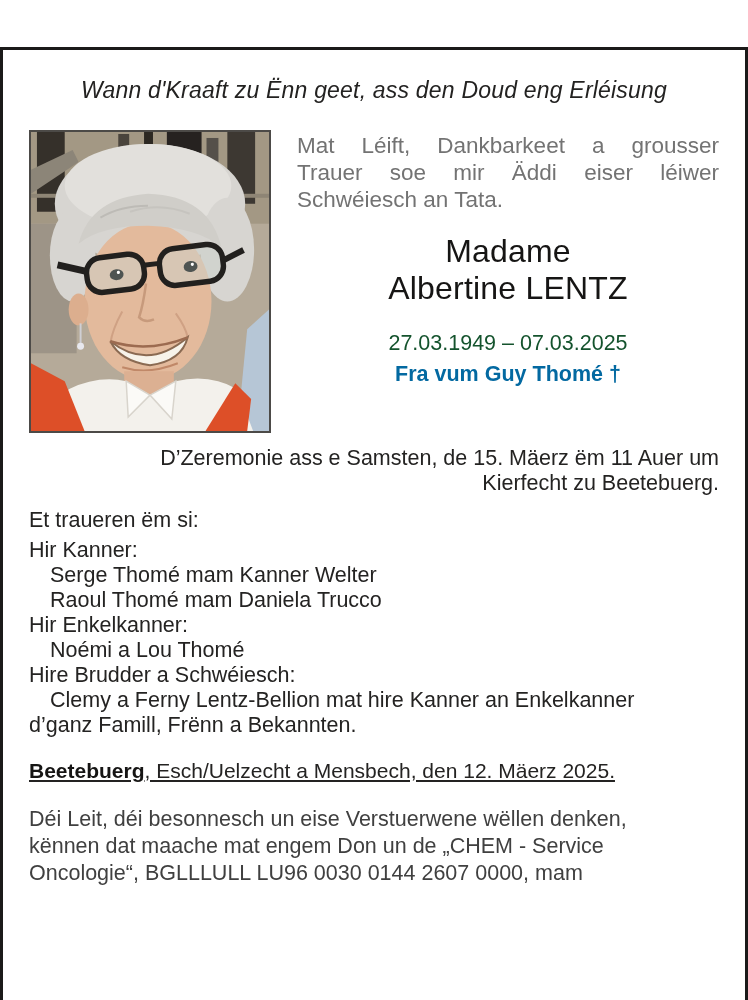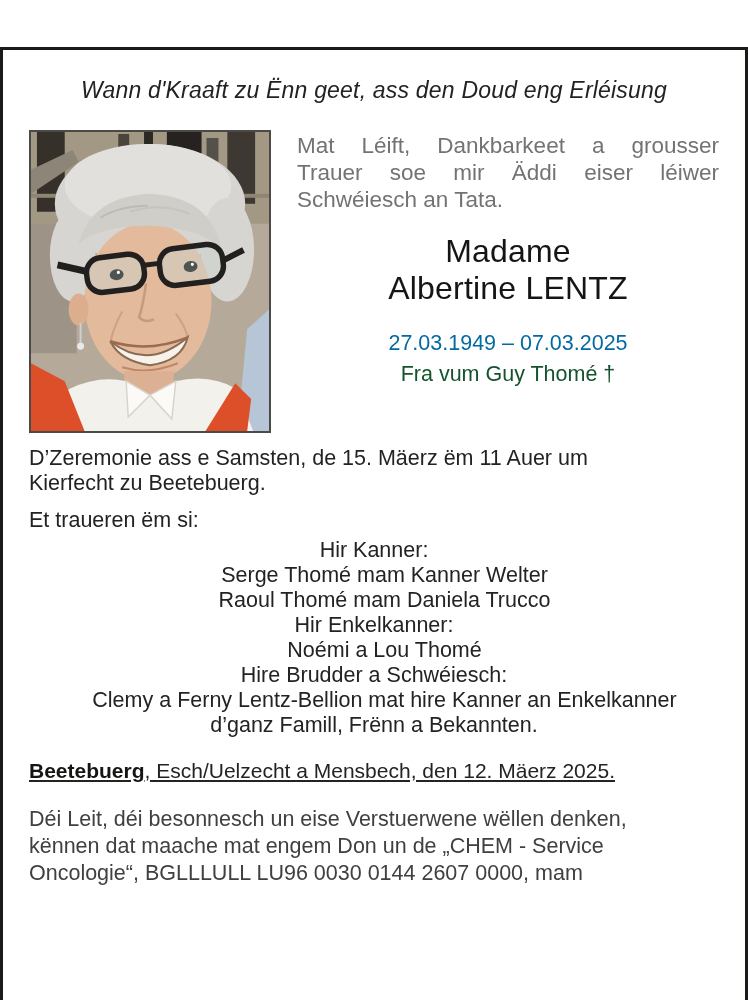--- a/index.html
+++ b/index.html
@@ -48,28 +48,28 @@
   .intro-line { text-align: justify; text-align-last: justify; white-space: normal; }
   .intro-line.last { text-align-last: left; }
   .name-block { margin-top: 20px; text-align: center; }
   .name-line {
     font-weight: normal;
     font-size: 32px;
     line-height: 37px;
     color: #161514;
     letter-spacing: 0.2px;
   }
-  .dates { margin-top: 24px; text-align: center; font-size: 21.5px; color: #0369a1; }
-  .spouse { margin-top: 6px; text-align: center; font-size: 21.5px; color: #14532d; }
+  .dates { margin-top: 24px; text-align: center; font-size: 21.5px; color: #14532d; }
+  .spouse { margin-top: 6px; text-align: center; font-size: 21.5px; color: #0369a1; font-weight: bold; }
 
   .body-text { font-size: 21.5px; line-height: 25px; color: #242322; }
   .para-death    { margin-top: 24px; }
-  .para-ceremony { margin-top: 13px; }
+  .para-ceremony { margin-top: 13px; text-align: right; }
   .para-mourn    { margin-top: 12px; }
-  .mourners      { margin-top: 5px; text-align: center; }
+  .mourners      { margin-top: 5px; }
   .m-line.indent { padding-left: 21px; }
   .dateline { margin-top: 21px; font-size: 21px; color: #242322; text-decoration: underline; }
   .dateline .place { font-weight: bold; color: #161514; }
   .donation { margin-top: 23px; font-size: 21.5px; line-height: 27px; color: #404040; }
 </style>
 </head>
 <body>
 
 <div class="notice">
 

